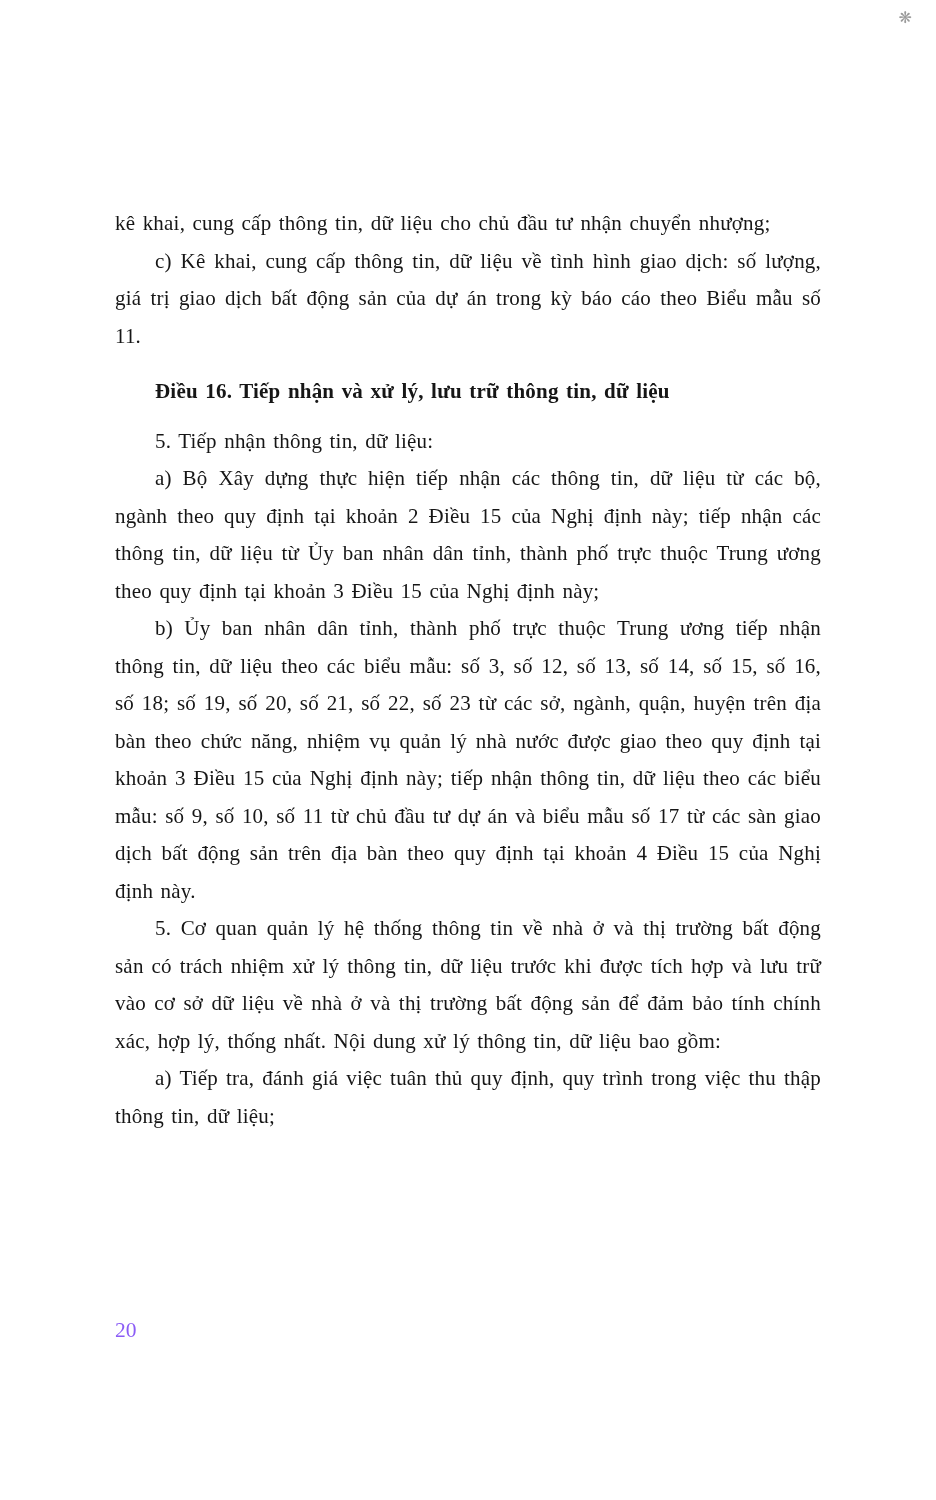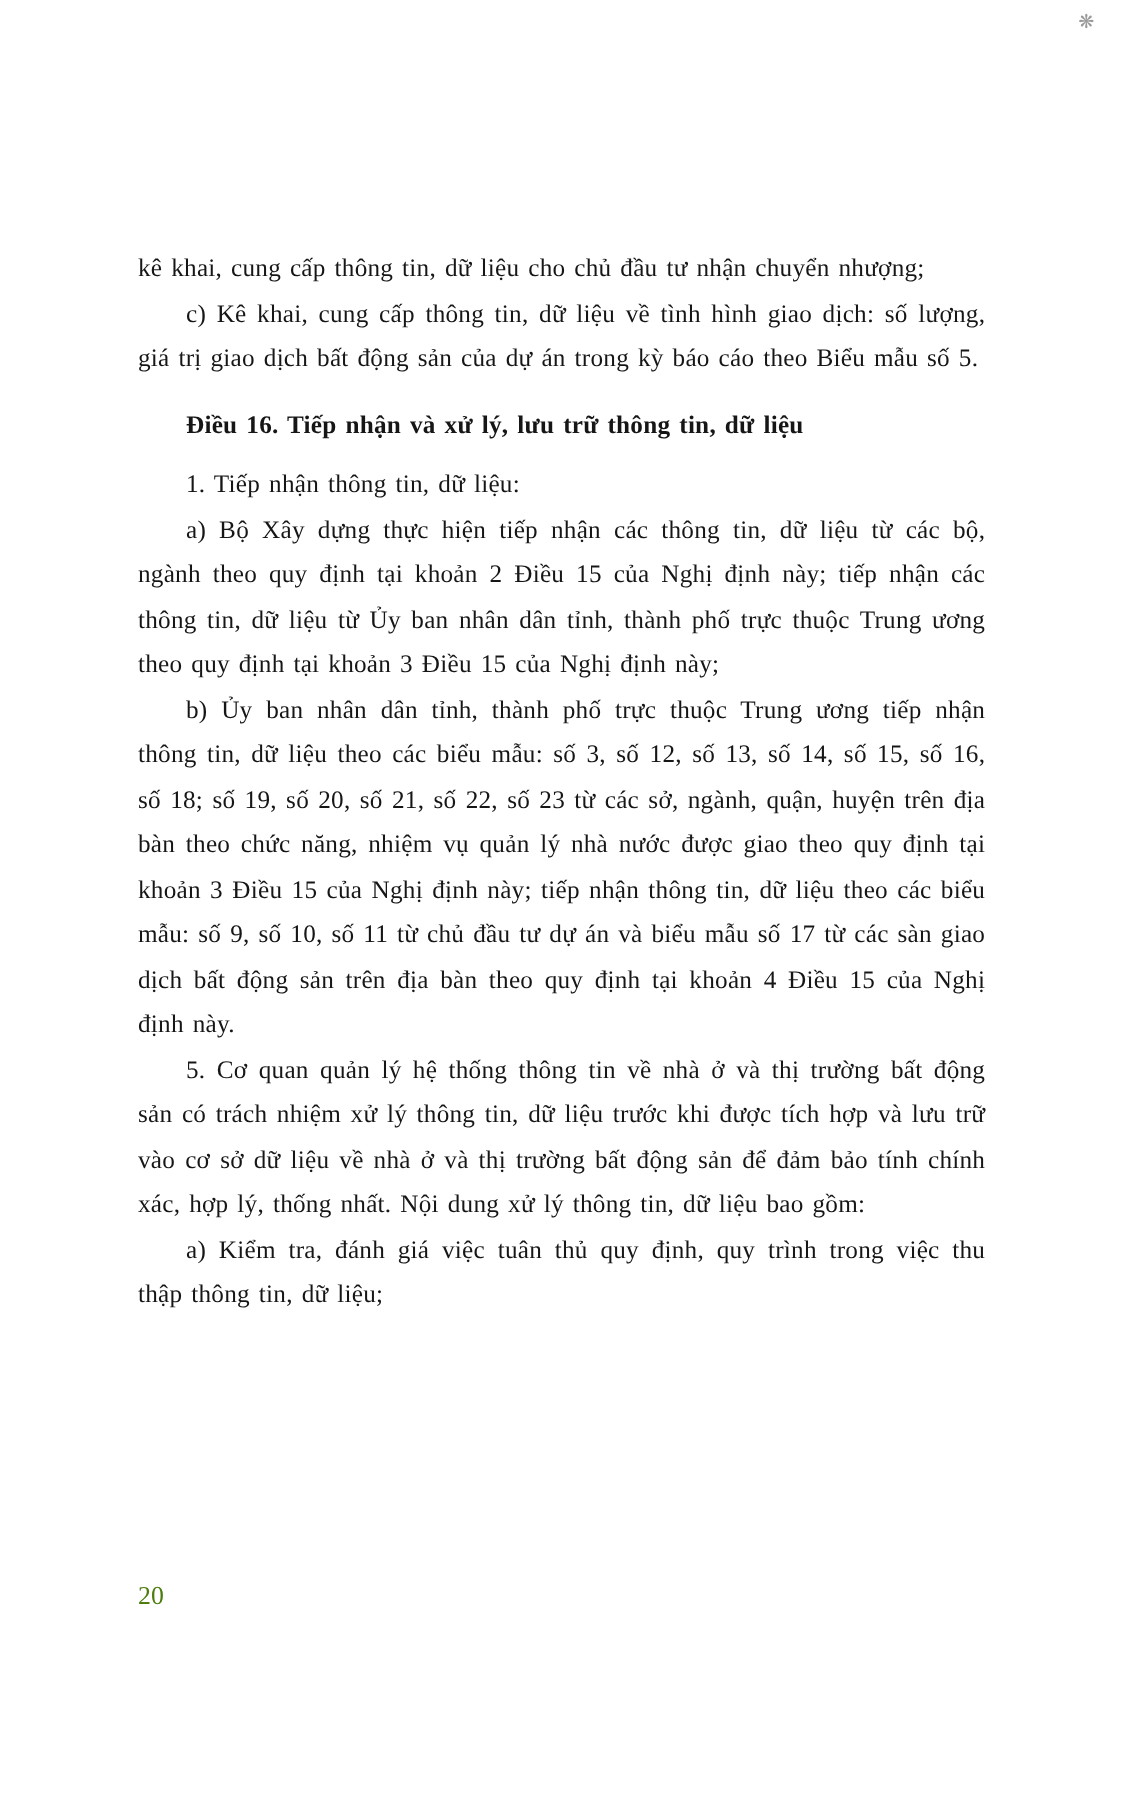--- a/index.html
+++ b/index.html
@@ -48,32 +48,32 @@
     text-indent: 40px;
     font-weight: bold;
     margin-top: 18px !important;
     margin-bottom: 12px !important;
   }
   .page-number {
     position: absolute;
     left: 115px;
     top: 1318px;
     font-size: 21.5px;
-    color: #4d7c0f;
+    color: #8b5cf6;
   }
 </style>
 </head>
 <body>
 
 <div class="page-decoration">❋</div>
 
 <div class="text-block">
   <p class="p-cont">kê khai, cung cấp thông tin, dữ liệu cho chủ đầu tư nhận chuyển nhượng;</p>
-  <p class="p-ind">c) Kê khai, cung cấp thông tin, dữ liệu về tình hình giao dịch: số lượng, giá trị giao dịch bất động sản của dự án trong kỳ báo cáo theo Biểu mẫu số 5.</p>
+  <p class="p-ind">c) Kê khai, cung cấp thông tin, dữ liệu về tình hình giao dịch: số lượng, giá trị giao dịch bất động sản của dự án trong kỳ báo cáo theo Biểu mẫu số 11.</p>
   <p class="p-heading">Điều 16. Tiếp nhận và xử lý, lưu trữ thông tin, dữ liệu</p>
-  <p class="p-ind">1. Tiếp nhận thông tin, dữ liệu:</p>
+  <p class="p-ind">5. Tiếp nhận thông tin, dữ liệu:</p>
   <p class="p-ind">a) Bộ Xây dựng thực hiện tiếp nhận các thông tin, dữ liệu từ các bộ, ngành theo quy định tại khoản 2 Điều 15 của Nghị định này; tiếp nhận các thông tin, dữ liệu từ Ủy ban nhân dân tỉnh, thành phố trực thuộc Trung ương theo quy định tại khoản 3 Điều 15 của Nghị định này;</p>
   <p class="p-ind">b) Ủy ban nhân dân tỉnh, thành phố trực thuộc Trung ương tiếp nhận thông tin, dữ liệu theo các biểu mẫu: số 3, số 12, số 13, số 14, số 15, số 16, số 18; số 19, số 20, số 21, số 22, số 23 từ các sở, ngành, quận, huyện trên địa bàn theo chức năng, nhiệm vụ quản lý nhà nước được giao theo quy định tại khoản 3 Điều 15 của Nghị định này; tiếp nhận thông tin, dữ liệu theo các biểu mẫu: số 9, số 10, số 11 từ chủ đầu tư dự án và biểu mẫu số 17 từ các sàn giao dịch bất động sản trên địa bàn theo quy định tại khoản 4 Điều 15 của Nghị định này.</p>
   <p class="p-ind">5. Cơ quan quản lý hệ thống thông tin về nhà ở và thị trường bất động sản có trách nhiệm xử lý thông tin, dữ liệu trước khi được tích hợp và lưu trữ vào cơ sở dữ liệu về nhà ở và thị trường bất động sản để đảm bảo tính chính xác, hợp lý, thống nhất. Nội dung xử lý thông tin, dữ liệu bao gồm:</p>
-  <p class="p-ind">a) Kiểm tra, đánh giá việc tuân thủ quy định, quy trình trong việc thu thập thông tin, dữ liệu;</p>
+  <p class="p-ind">a) Tiếp tra, đánh giá việc tuân thủ quy định, quy trình trong việc thu thập thông tin, dữ liệu;</p>
 </div>
 
 <div class="page-number">20</div>
 
 </body></html>

